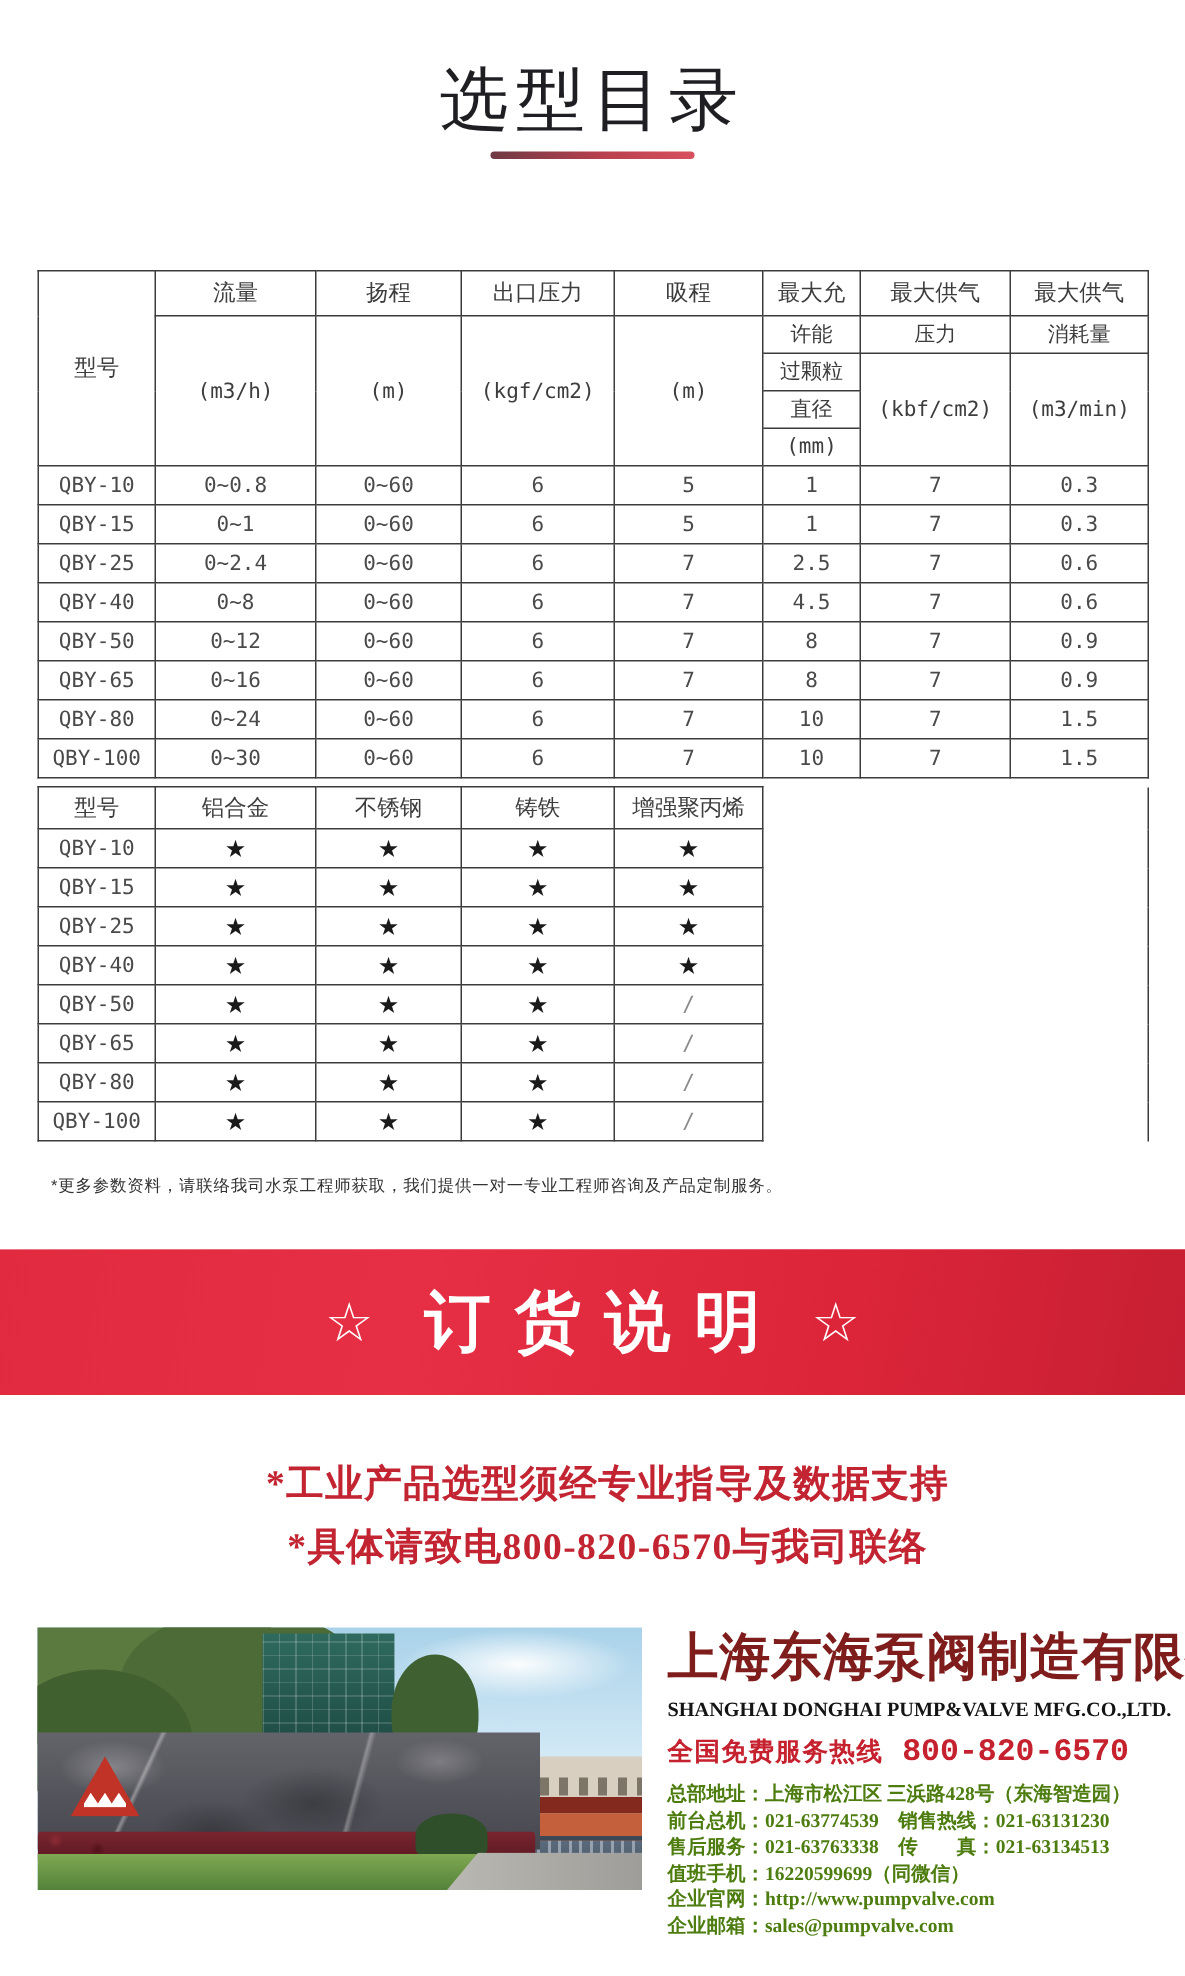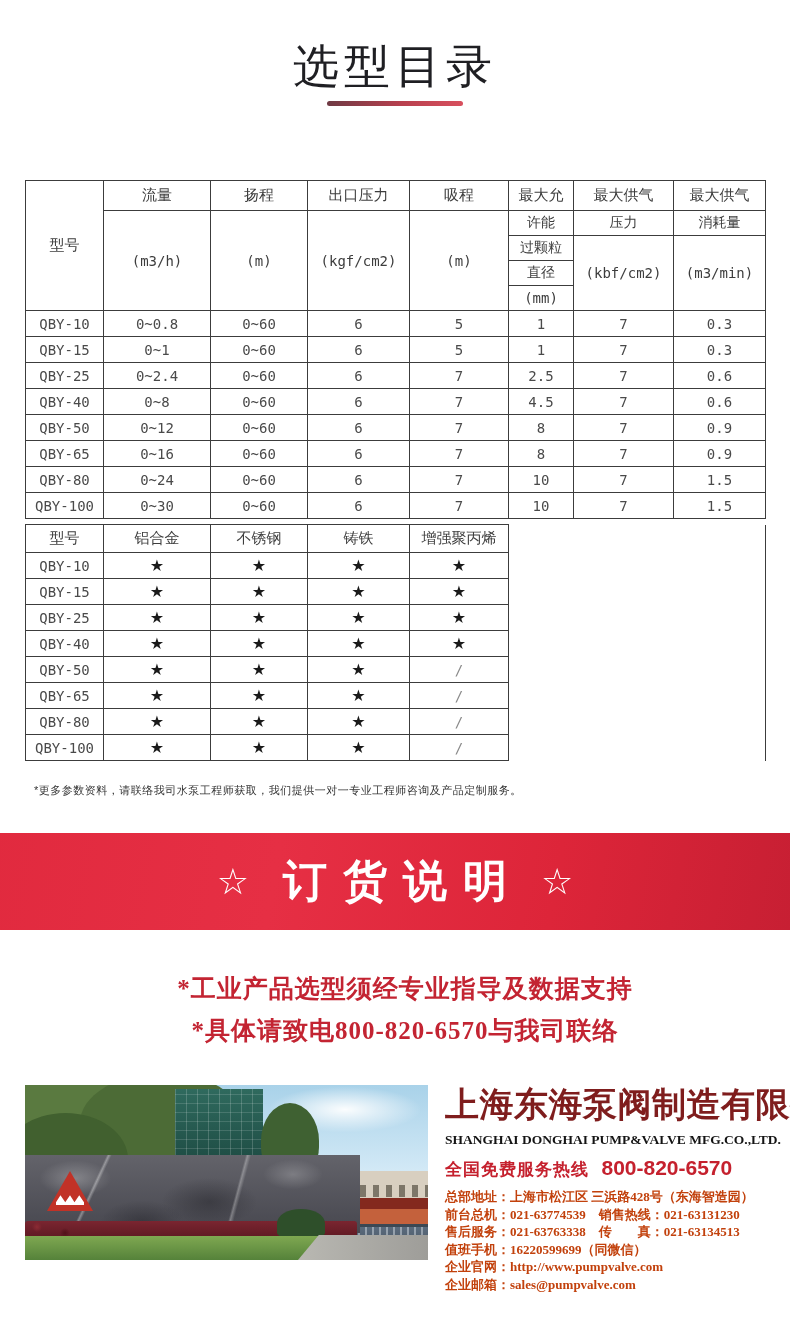--- a/index.html
+++ b/index.html
@@ -114,23 +114,23 @@
     clip-path:polygon(16% 0,100% 0,100% 100%,0 100%); }
   .company-info { position:absolute; left:445px; top:1082px; width:340px; }
   .co-name-cn { font-size:34px; font-weight:900; color:#7f1d1d; letter-spacing:0.5px;
     white-space:nowrap; font-family:"DejaVu Sans",sans-serif; }
   .co-name-en { font-size:13.5px; font-weight:700; color:#141414; margin-top:4px;
     white-space:nowrap; font-family:"Liberation Serif","DejaVu Serif",serif; }
   .hotline { margin-top:8px; color:#c5212e; font-weight:800; white-space:nowrap; }
   .hotline .hl-label { font-size:17px; letter-spacing:1px;
     font-family:"DejaVu Sans",sans-serif; }
   .hotline .hl-number { font-size:21px; margin-left:8px;
-    font-family:Liberation Sans, sans-serif;text-align:right; }
+    font-family:Liberation Mono, monospace;text-align:right; }
   .co-lines { margin-top:7px; }
-  .co-line { font-size:13px; font-weight:700; color:#c2410c; line-height:17.5px;
+  .co-line { font-size:13px; font-weight:700; color:#4d7c0f; line-height:17.5px;
     white-space:nowrap; font-family:"Liberation Serif","DejaVu Serif",serif; }
 </style>
 </head>
 <body>
 
 <div class="page">
 
   <div class="page-title">选型目录</div>
   <div class="title-underline"></div>
 

